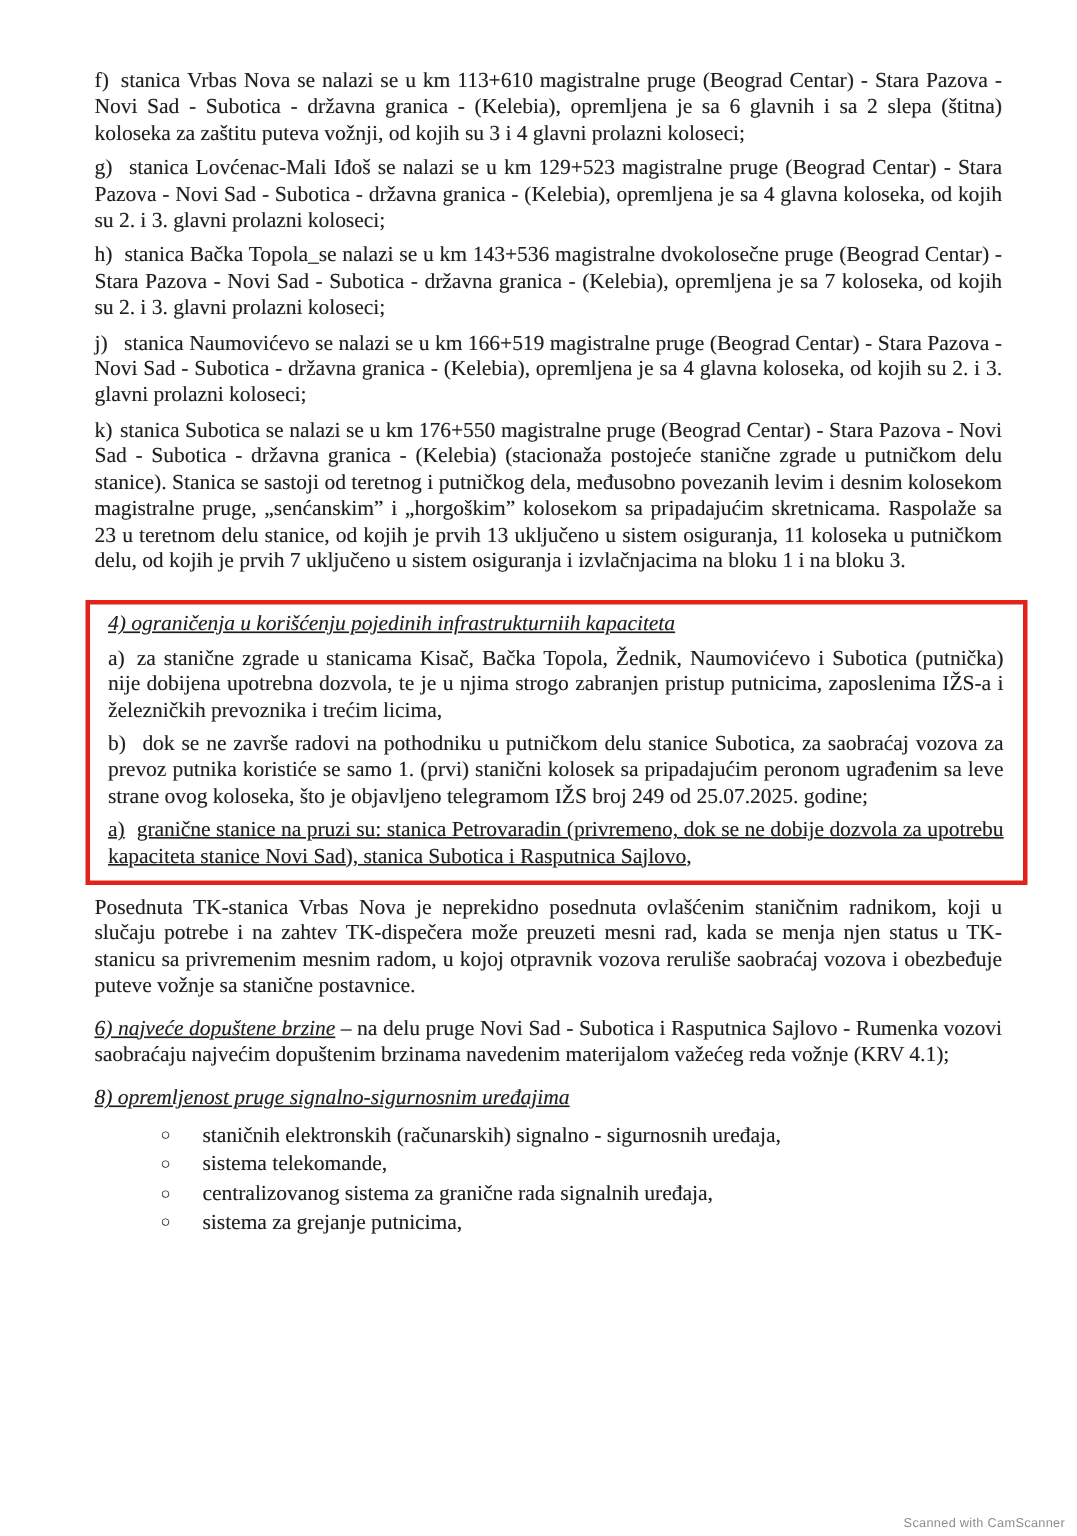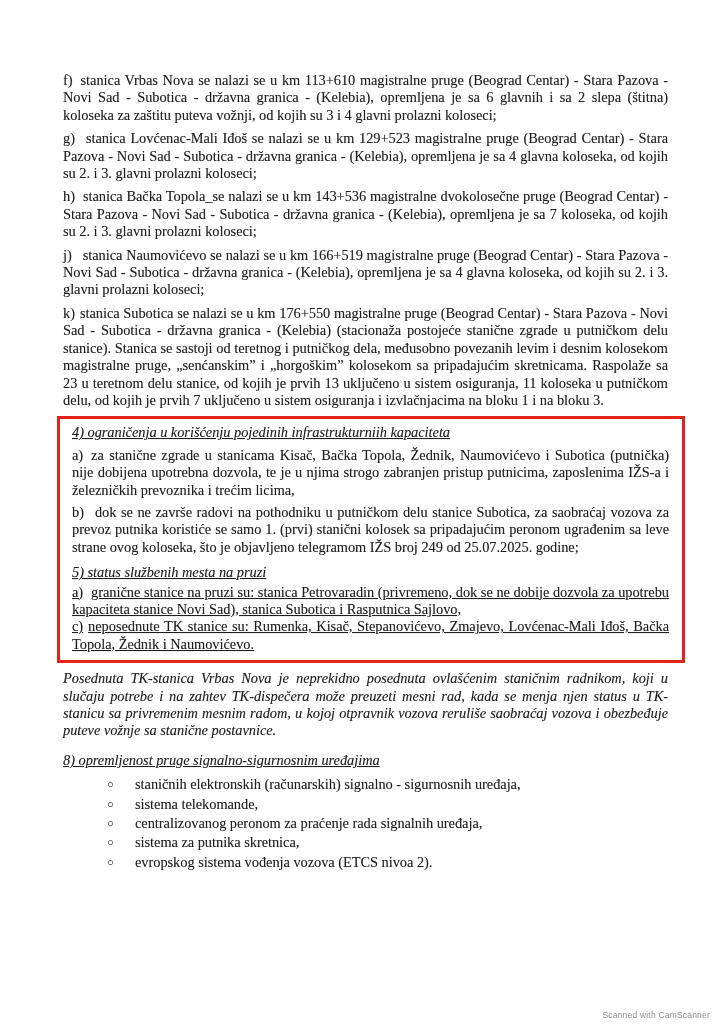--- a/index.html
+++ b/index.html
@@ -13,48 +13,48 @@
     position: relative;
     overflow: hidden;
     font-family: "Liberation Serif", "DejaVu Serif", serif;
   }
   .page {
     position: absolute;
     top: 0; left: 0;
     width: 718px;
     height: 1024px;
     box-sizing: border-box;
-    padding: 72px 50px 0 63px;
+    padding: 46px 50px 0 63px;
     color: #1e1e1e;
     font-size: 14.3px;
     line-height: 17.4px;
     text-align: justify;
     text-shadow: 0.2px 0.2px 0.45px rgba(30,30,30,0.38);
   }
   p { margin: 0 0 6px 0; }
   .plabel { margin-right: 11px; }
   .plabel.mid { margin-right: 8px; }
   .plabel.tight { margin-right: 5px; }
   .hl-box {
     border: 3px solid #e2231a;
-    margin: 7px -17px 7px -6px;
+    margin: 17px -17px 7px -6px;
     padding: 5px 13px 7px 12px;
   }
   .hl-box p { margin: 0 0 5px 0; }
   .hl-box p.run { margin: 0; text-decoration: underline; }
   .sec-head {
     font-style: italic;
     text-decoration: underline;
     margin: 2px 0 6px 0;
   }
   .sec-head-inline {
     font-style: italic;
     text-decoration: underline;
   }
-  .tk-par { margin-top: 7px; font-style: italic; }
+  .tk-par { margin-top: 7px; }
   .s6 { margin-top: 11px; margin-bottom: 12px; }
   .s7-head { margin-top: 12px; margin-bottom: 7px; }
   ul.sig-list {
     list-style: none;
     margin: 2px 0 0 0;
     padding: 0 0 0 44px;
     text-align: left;
   }
   ul.sig-list li { margin: 0 0 2px 0; font-family: Liberation Serif, serif; }
   .bullet-mark {
@@ -93,38 +93,36 @@
   <p class="station"><span class="plabel tight">k)</span><span>stanica Subotica se nalazi se u km 176+550 magistralne pruge (Beograd Centar) - Stara Pazova - Novi Sad - Subotica - državna granica - (Kelebia) (stacionaža postojeće stanične zgrade u putničkom delu stanice). Stanica se sastoji od teretnog i putničkog dela, međusobno povezanih levim i desnim kolosekom magistralne pruge, „senćanskim” i „horgoškim” kolosekom sa pripadajućim skretnicama. Raspolaže sa 23 u teretnom delu stanice, od kojih je prvih 13 uključeno u sistem osiguranja, 11 koloseka u putničkom delu, od kojih je prvih 7 uključeno u sistem osiguranja i izvlačnjacima na bloku 1 i na bloku 3.</span></p>
 
   <div class="hl-box">
 
     <p class="sec-head">4) ograničenja u korišćenju pojedinih infrastrukturniih kapaciteta</p>
 
     <p><span class="plabel mid">a)</span><span>za stanične zgrade u stanicama Kisač, Bačka Topola, Žednik, Naumovićevo i Subotica (putnička) nije dobijena upotrebna dozvola, te je u njima strogo zabranjen pristup putnicima, zaposlenima IŽS-a i železničkih prevoznika i trećim licima,</span></p>
 
     <p><span class="plabel">b)</span><span>dok se ne završe radovi na pothodniku u putničkom delu stanice Subotica, za saobraćaj vozova za prevoz putnika koristiće se samo 1. (prvi) stanični kolosek sa pripadajućim peronom ugrađenim sa leve strane ovog koloseka, što je objavljeno telegramom IŽS broj 249 od 25.07.2025. godine;</span></p>
 
-    <p class="sec-head" style="margin-top:8px; margin-bottom:2px;">5)  status službenih mesta na pruzi</p>
 
     <p class="run"><span class="plabel mid">a)</span><span>granične stanice na pruzi su: stanica Petrovaradin (privremeno, dok se ne dobije dozvola za upotrebu kapaciteta stanice Novi Sad), stanica Subotica i Rasputnica Sajlovo,</span></p>
 
 
-    <p class="run"><span class="plabel tight">c)</span><span>neposednute TK stanice su: Rumenka, Kisač, Stepanovićevo, Zmajevo, Lovćenac-Mali Iđoš, Bačka Topola, Žednik i Naumovićevo.</span></p>
 
   </div>
 
   <p class="tk-par">Posednuta TK-stanica Vrbas Nova je neprekidno posednuta ovlašćenim staničnim radnikom, koji u slučaju potrebe i na zahtev TK-dispečera može preuzeti mesni rad, kada se menja njen status u TK-stanicu sa privremenim mesnim radom, u kojoj otpravnik vozova reruliše saobraćaj vozova i obezbeđuje puteve vožnje sa stanične postavnice.</p>
 
+  <p class="s6"><span class="sec-head-inline">6) najveće dopuštene brzine</span><span> – na delu pruge Novi Sad - Subotica i Rasputnica Sajlovo - Rumenka vozovi saobraćaju najvećim dopuštenim brzinama navedenim materijalom važećeg reda vožnje (KRV 4.1);</span></p>
 
   <p class="sec-head s7-head">8)  opremljenost pruge signalno-sigurnosnim uređajima</p>
 
 
   <ul class="sig-list">
     <li><span class="bullet-mark">○</span><span>staničnih  elektronskih (računarskih) signalno - sigurnosnih uređaja,</span></li>
     <li><span class="bullet-mark">○</span><span>sistema telekomande,</span></li>
-    <li><span class="bullet-mark">○</span><span>centralizovanog peronom za praćenje rada signalnih uređaja,</span></li>
-    <li><span class="bullet-mark">○</span><span>sistema za putnika skretnica,</span></li>
-    <li><span class="bullet-mark">○</span><span>evropskog sistema vođenja vozova (ETCS nivoa 2).</span></li>
+    <li><span class="bullet-mark">○</span><span>centralizovanog sistema za granične rada signalnih uređaja,</span></li>
+    <li><span class="bullet-mark">○</span><span>sistema za grejanje putnicima,</span></li>
   </ul>
 
 </div>
 
 <div class="watermark">Scanned with CamScanner</div>
 
 </body></html>

